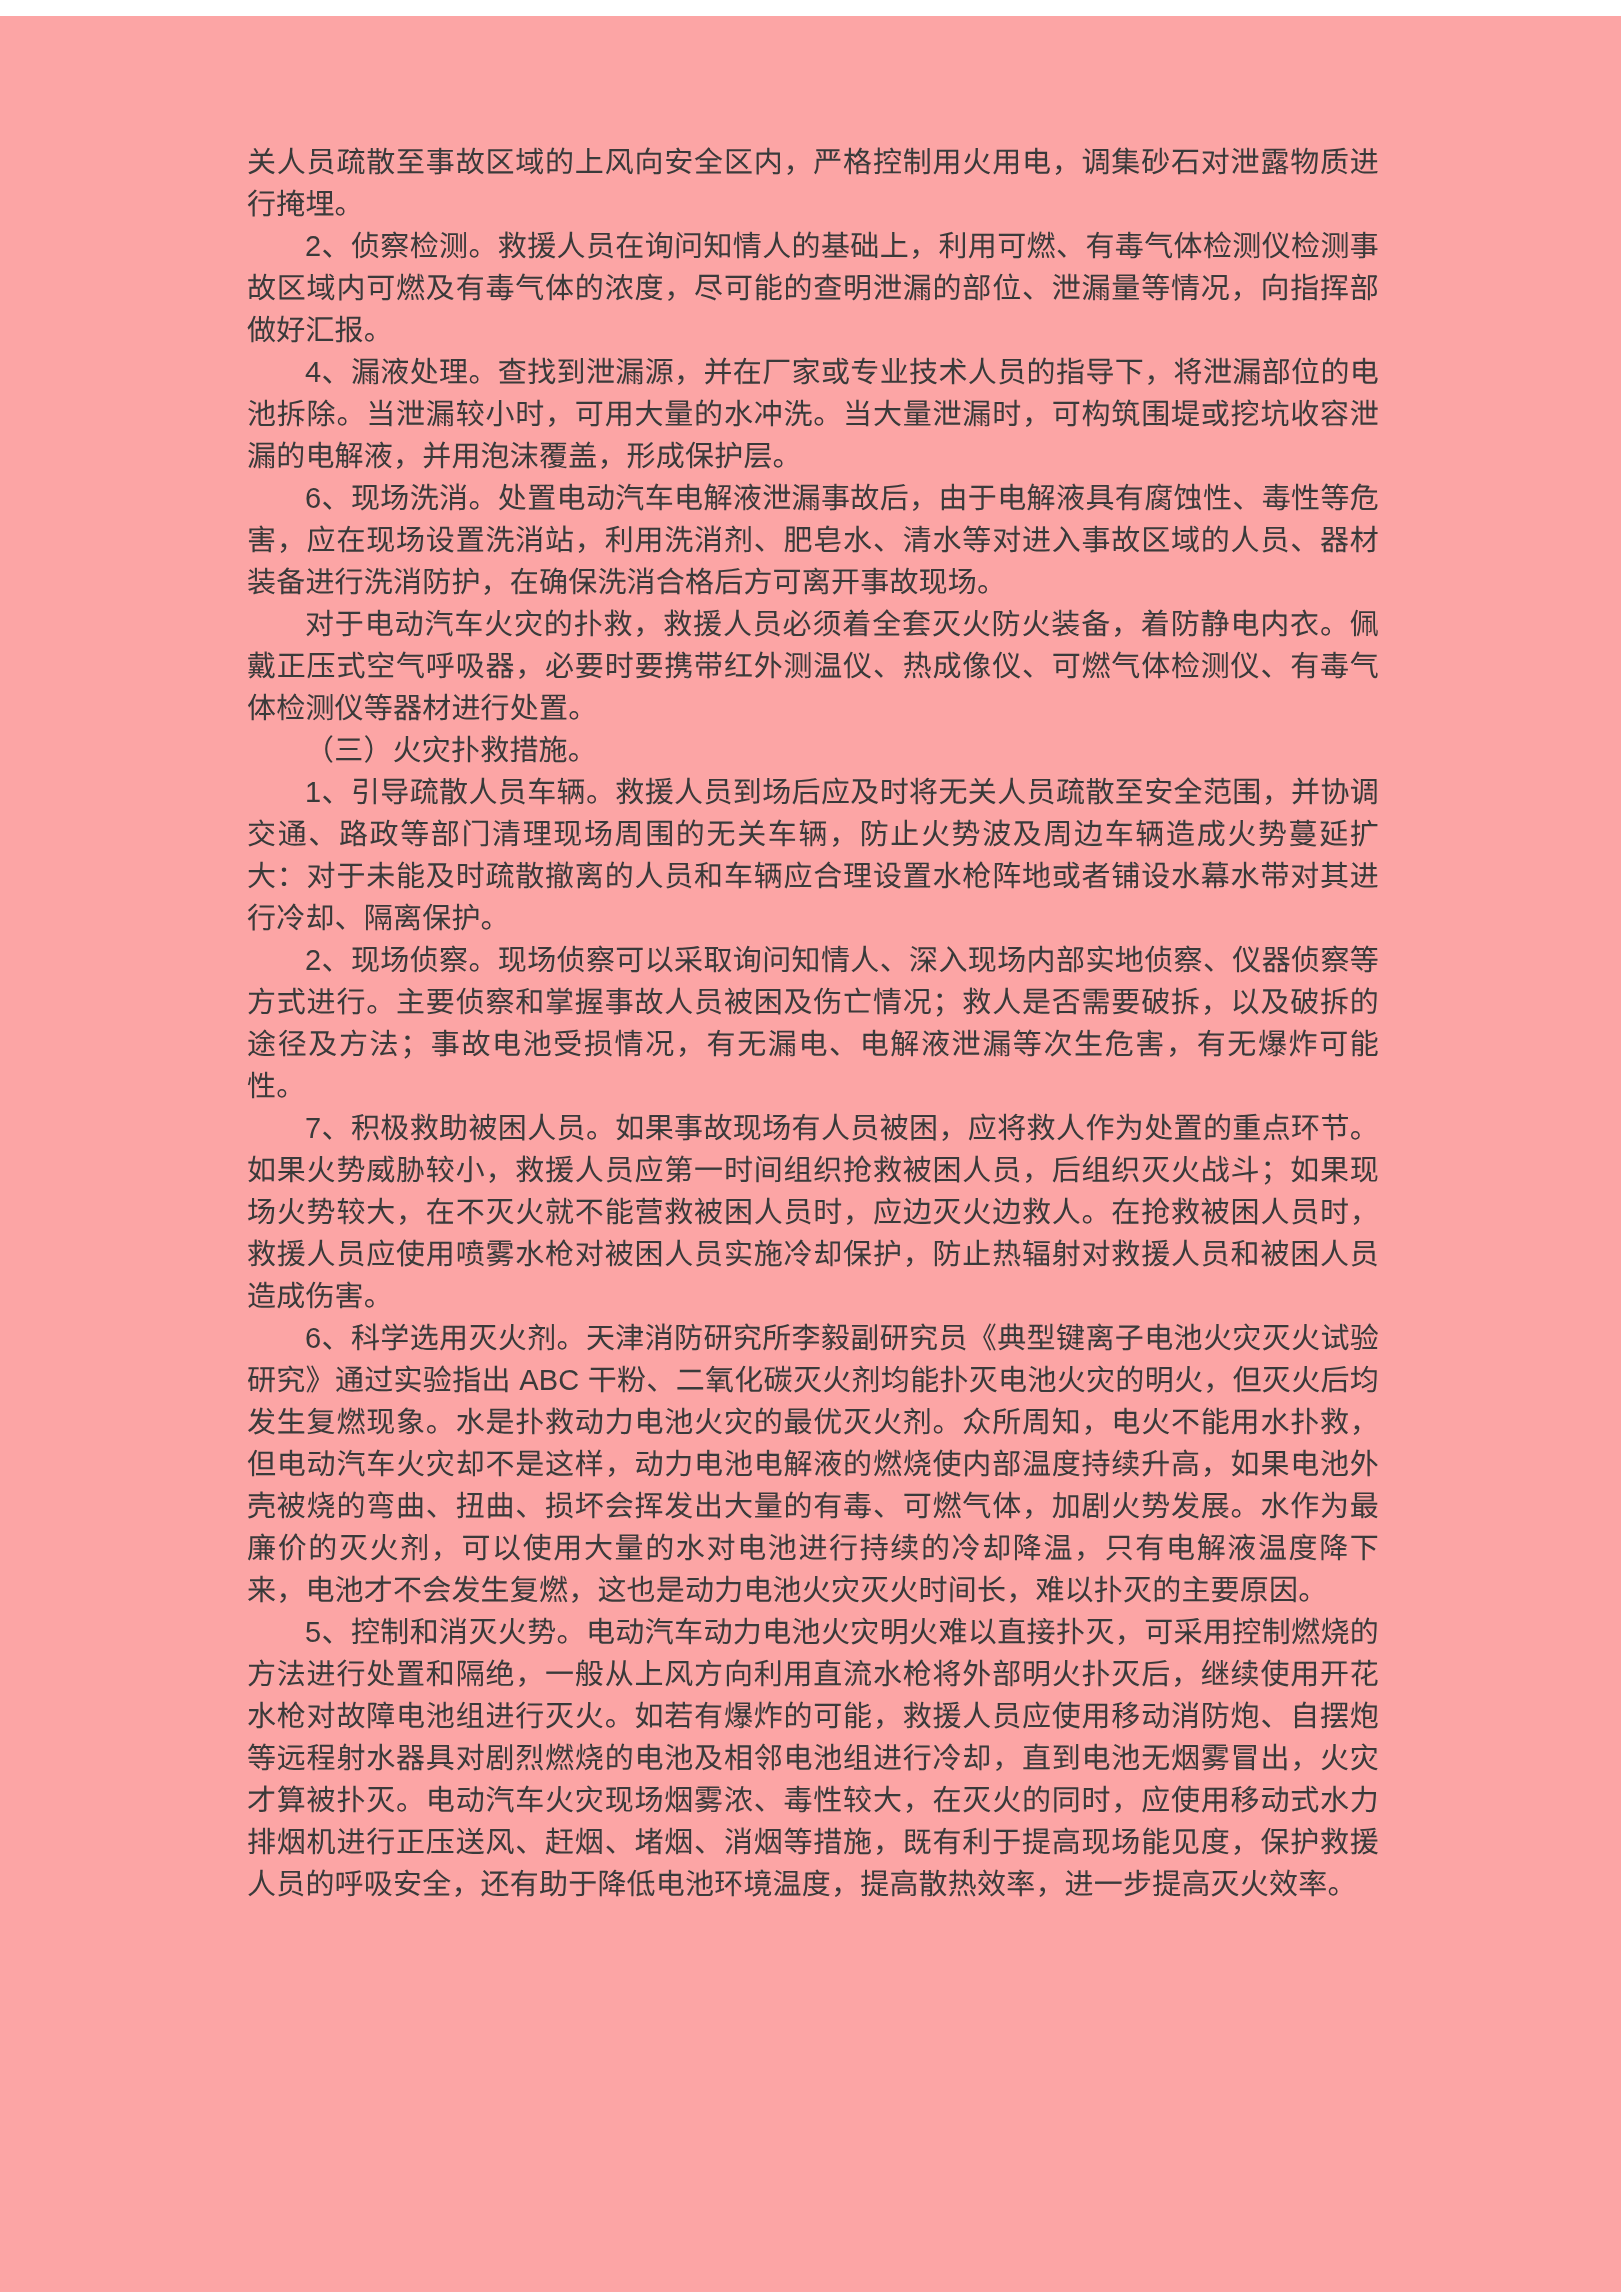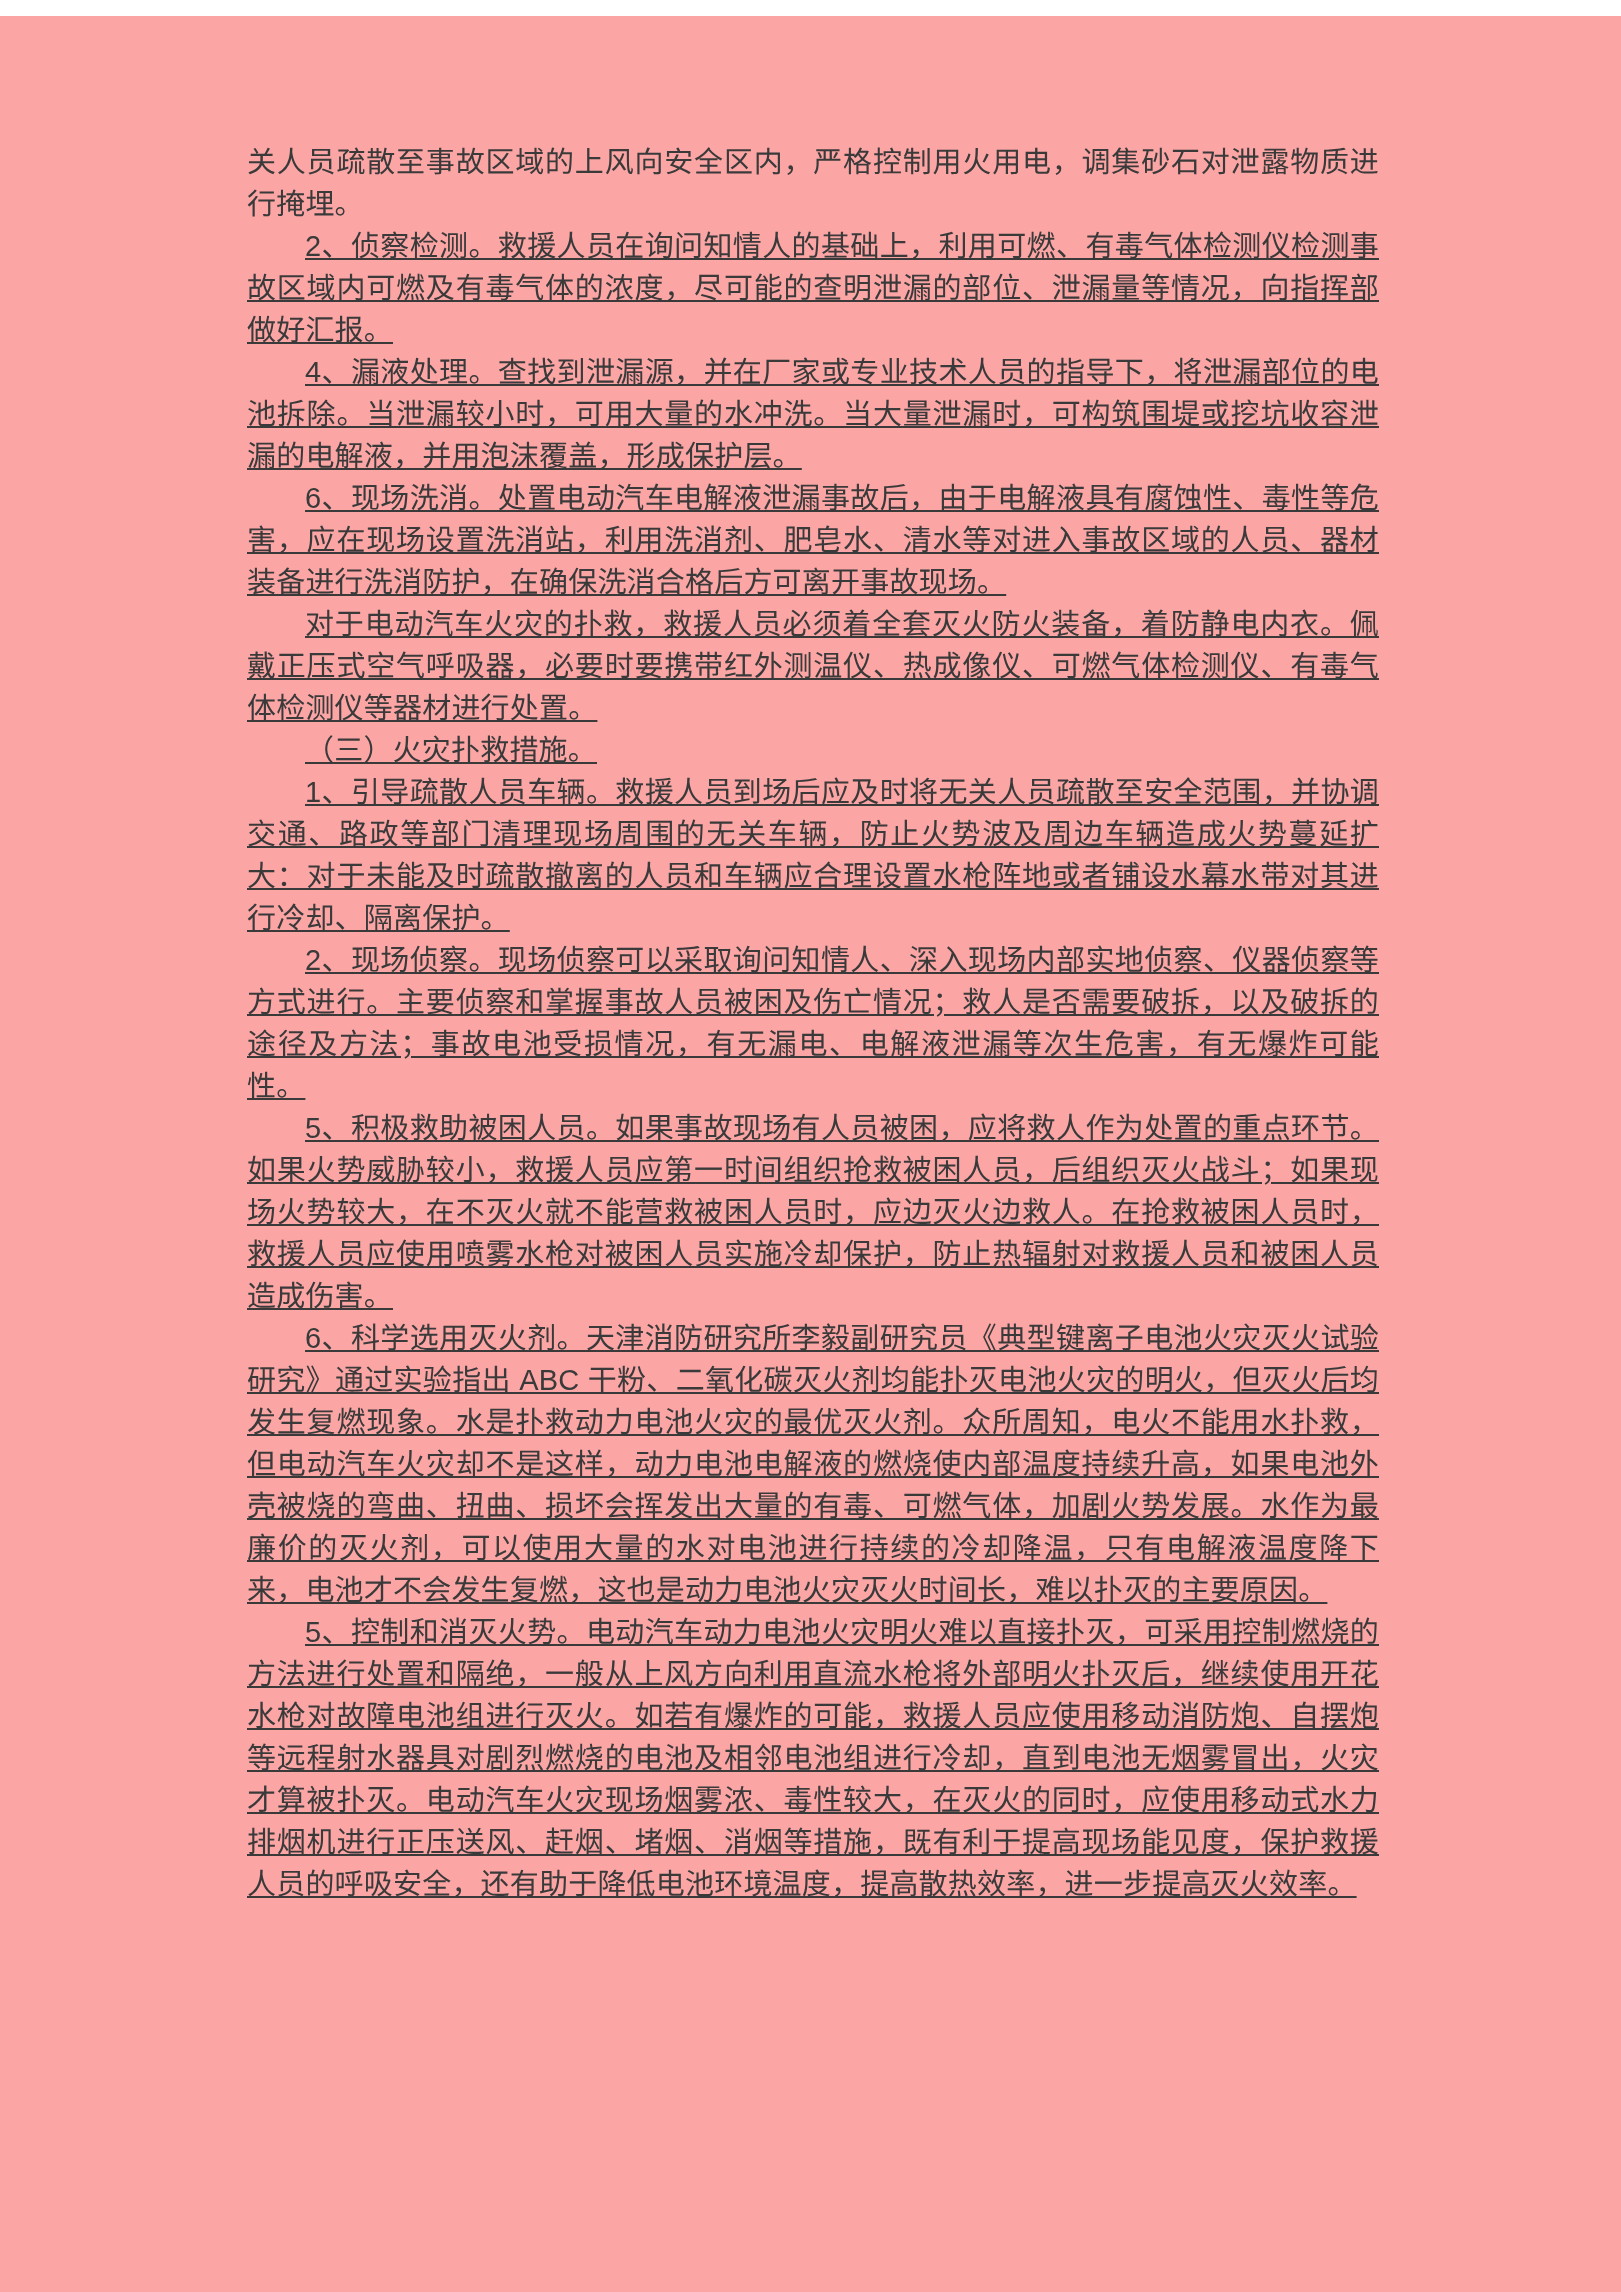--- a/index.html
+++ b/index.html
@@ -34,37 +34,36 @@
     color: #3a3a3a;
     text-align: justify;
     text-justify: inter-ideograph;
     letter-spacing: 0.2px;
     font-weight: 400;
     word-break: break-all;
     white-space: pre-wrap;
   }
   .para.indent {
     text-indent: 2em;
-    text-decoration: underline;
   }
   .para.cont {
     text-indent: 0;
   }
 </style>
 </head>
 <body>
 
 <div class="page">
   <div class="text-column">
     <p class="para cont">关人员疏散至事故区域的上风向安全区内，严格控制用火用电，调集砂石对泄露物质进行掩埋。</p>
     <p class="para indent">2、侦察检测。救援人员在询问知情人的基础上，利用可燃、有毒气体检测仪检测事故区域内可燃及有毒气体的浓度，尽可能的查明泄漏的部位、泄漏量等情况，向指挥部做好汇报。</p>
     <p class="para indent">4、漏液处理。查找到泄漏源，并在厂家或专业技术人员的指导下，将泄漏部位的电池拆除。当泄漏较小时，可用大量的水冲洗。当大量泄漏时，可构筑围堤或挖坑收容泄漏的电解液，并用泡沫覆盖，形成保护层。</p>
     <p class="para indent">6、现场洗消。处置电动汽车电解液泄漏事故后，由于电解液具有腐蚀性、毒性等危害，应在现场设置洗消站，利用洗消剂、肥皂水、清水等对进入事故区域的人员、器材装备进行洗消防护，在确保洗消合格后方可离开事故现场。</p>
     <p class="para indent">对于电动汽车火灾的扑救，救援人员必须着全套灭火防火装备，着防静电内衣。佩戴正压式空气呼吸器，必要时要携带红外测温仪、热成像仪、可燃气体检测仪、有毒气体检测仪等器材进行处置。</p>
     <p class="para indent">（三）火灾扑救措施。</p>
     <p class="para indent">1、引导疏散人员车辆。救援人员到场后应及时将无关人员疏散至安全范围，并协调交通、路政等部门清理现场周围的无关车辆，防止火势波及周边车辆造成火势蔓延扩大：对于未能及时疏散撤离的人员和车辆应合理设置水枪阵地或者铺设水幕水带对其进行冷却、隔离保护。</p>
     <p class="para indent">2、现场侦察。现场侦察可以采取询问知情人、深入现场内部实地侦察、仪器侦察等方式进行。主要侦察和掌握事故人员被困及伤亡情况；救人是否需要破拆，以及破拆的途径及方法；事故电池受损情况，有无漏电、电解液泄漏等次生危害，有无爆炸可能性。</p>
-    <p class="para indent">5、积极救助被困人员。如果事故现场有人员被困，应将救人作为处置的重点环节。如果火势威胁较小，救援人员应第一时间组织抢救被困人员，后组织灭火战斗；如果现场火势较大，在不灭火就不能营救被困人员时，应边灭火边救人。在抢救被困人员时，救援人员应使用喷雾水枪对被困人员实施冷却保护，防止热辐射对救援人员和被困人员造成伤害。</p>
+    <p class="para indent">7、积极救助被困人员。如果事故现场有人员被困，应将救人作为处置的重点环节。如果火势威胁较小，救援人员应第一时间组织抢救被困人员，后组织灭火战斗；如果现场火势较大，在不灭火就不能营救被困人员时，应边灭火边救人。在抢救被困人员时，救援人员应使用喷雾水枪对被困人员实施冷却保护，防止热辐射对救援人员和被困人员造成伤害。</p>
     <p class="para indent">6、科学选用灭火剂。天津消防研究所李毅副研究员《典型键离子电池火灾灭火试验研究》通过实验指出 ABC 干粉、二氧化碳灭火剂均能扑灭电池火灾的明火，但灭火后均发生复燃现象。水是扑救动力电池火灾的最优灭火剂。众所周知，电火不能用水扑救，但电动汽车火灾却不是这样，动力电池电解液的燃烧使内部温度持续升高，如果电池外壳被烧的弯曲、扭曲、损坏会挥发出大量的有毒、可燃气体，加剧火势发展。水作为最廉价的灭火剂，可以使用大量的水对电池进行持续的冷却降温，只有电解液温度降下来，电池才不会发生复燃，这也是动力电池火灾灭火时间长，难以扑灭的主要原因。</p>
     <p class="para indent">5、控制和消灭火势。电动汽车动力电池火灾明火难以直接扑灭，可采用控制燃烧的方法进行处置和隔绝，一般从上风方向利用直流水枪将外部明火扑灭后，继续使用开花水枪对故障电池组进行灭火。如若有爆炸的可能，救援人员应使用移动消防炮、自摆炮等远程射水器具对剧烈燃烧的电池及相邻电池组进行冷却，直到电池无烟雾冒出，火灾才算被扑灭。电动汽车火灾现场烟雾浓、毒性较大，在灭火的同时，应使用移动式水力排烟机进行正压送风、赶烟、堵烟、消烟等措施，既有利于提高现场能见度，保护救援人员的呼吸安全，还有助于降低电池环境温度，提高散热效率，进一步提高灭火效率。</p>
   </div>
 </div>
 
 
 </body></html>

